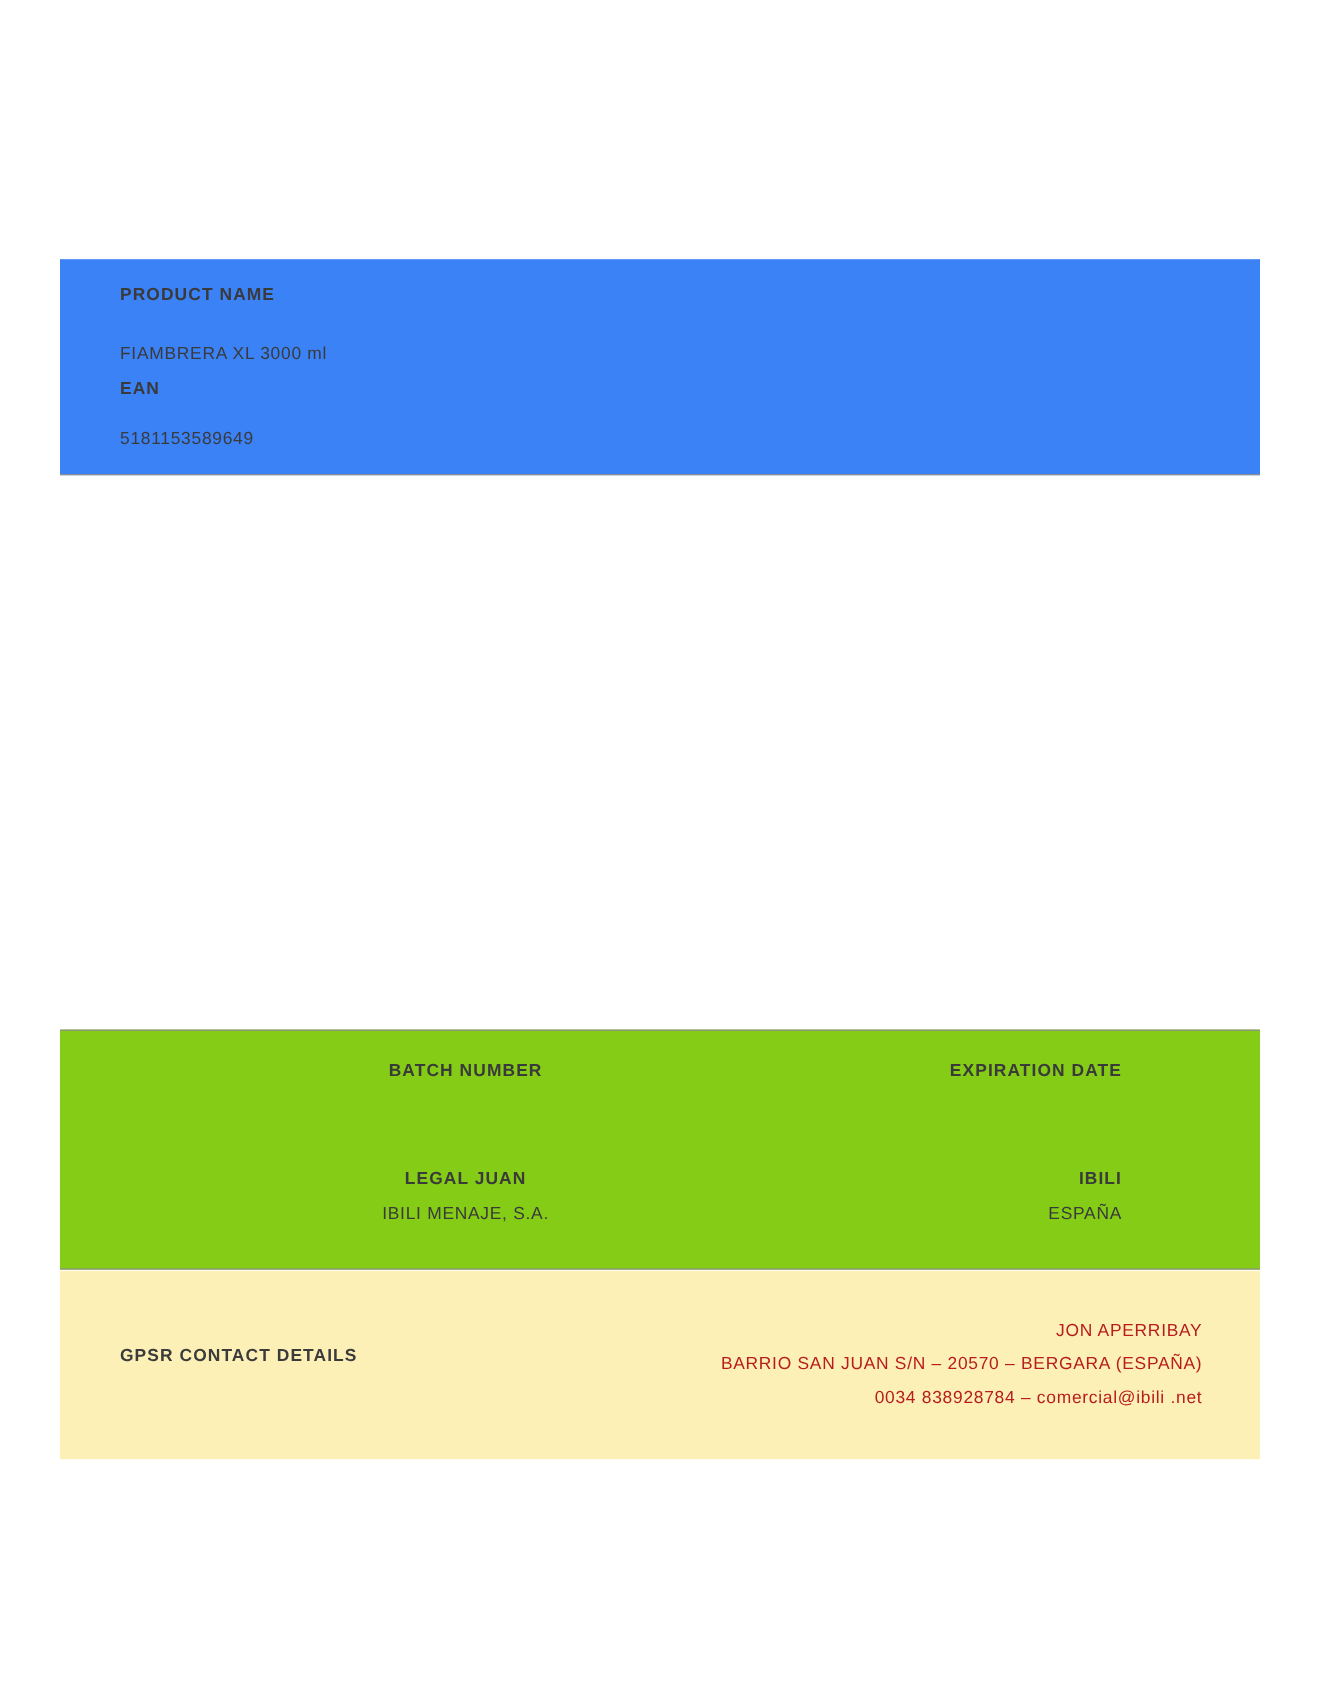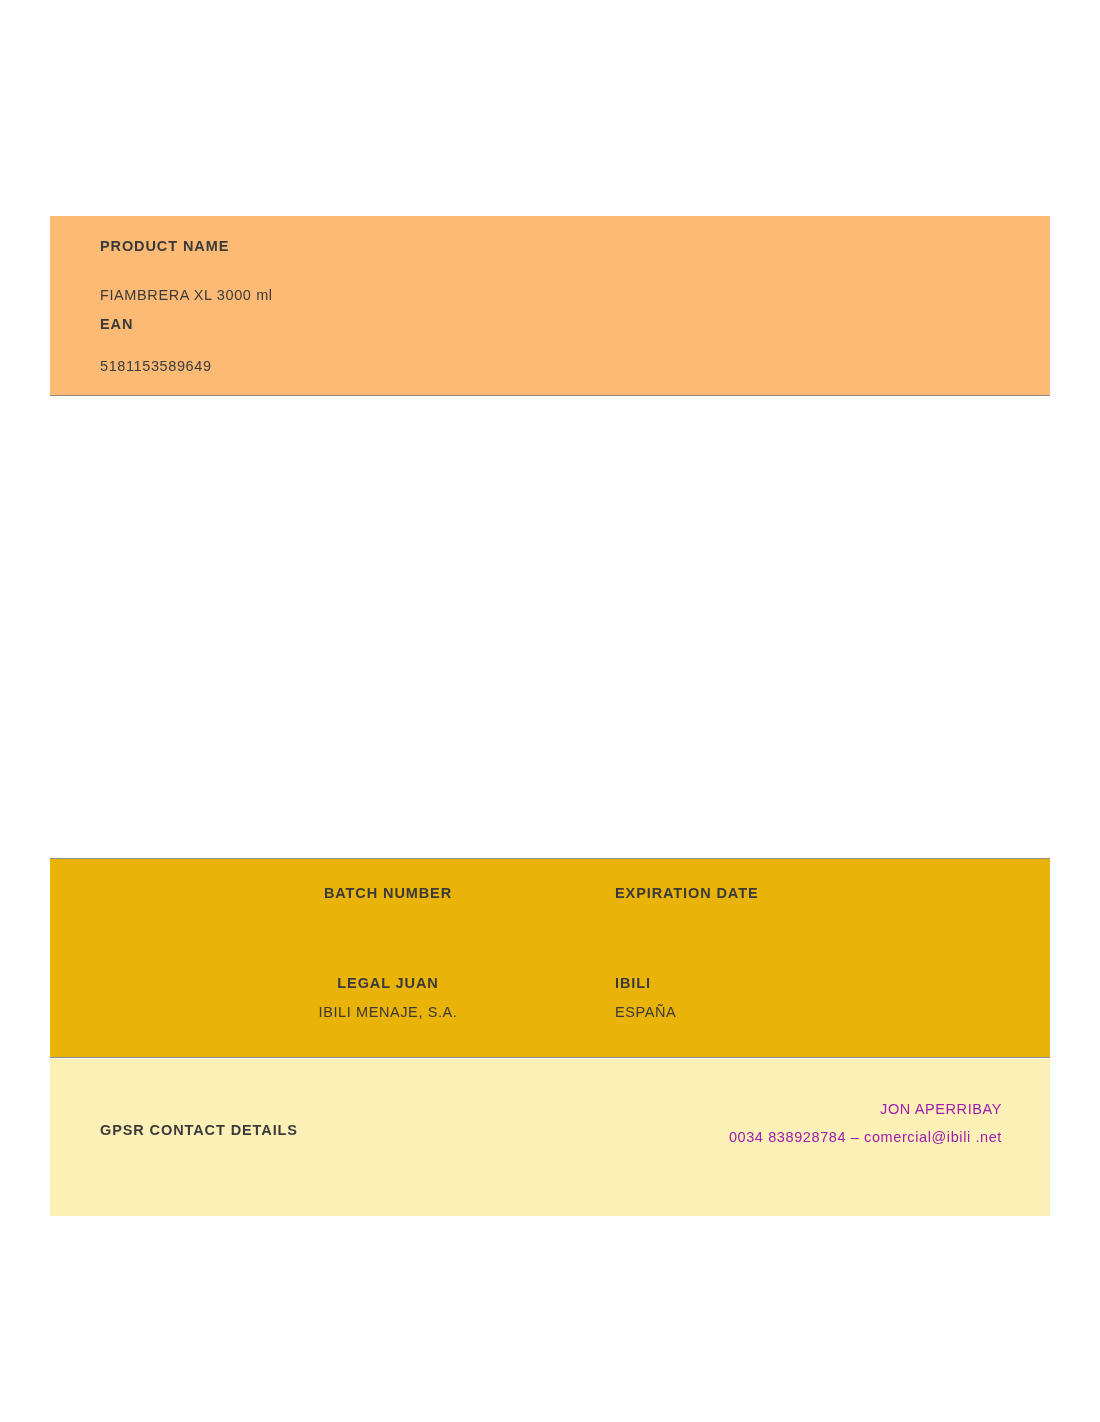--- a/index.html
+++ b/index.html
@@ -22,21 +22,21 @@
     background: #ffffff;
   }
 
   
   .top-block {
     position: absolute;
     left: 50px;
     top: 216px;
     width: 1000px;
     height: 180px;
-    background: #fdba74;
+    background: #3b82f6;
     border-bottom: 1px solid #8d8d8d;
     box-sizing: border-box;
   }
 
   .field-label {
     font-size: 14.5px;
     font-weight: bold;
     letter-spacing: 0.9px;
     color: #3a3a3a;
   }
@@ -69,38 +69,38 @@
     top: 142px;
   }
 
   
   .mid-block {
     position: absolute;
     left: 50px;
     top: 858px;
     width: 1000px;
     height: 200px;
-    background: #eab308;
+    background: #84cc16;
     border-top: 1px solid #8d8d8d;
     border-bottom: 1px solid #8d8d8d;
     box-sizing: border-box;
     padding-left: 32px;
   }
 
   .mid-col-a {
     position: absolute;
     left: 178px;
     width: 320px;
     text-align: center;
   }
   .mid-col-b {
     position: absolute;
     left: 565px;
     width: 320px;
-    text-align: left;
+    text-align: right;
   }
 
   .row-head { top: 26px; }
   .row-legal-head { top: 116px; }
   .row-legal-val { top: 145px; }
 
   
   .bottom-block {
     position: absolute;
     left: 50px;
@@ -122,21 +122,21 @@
   .contact-lines {
     position: absolute;
     right: 48px;
     top: 36px;
     text-align: right;
   }
   .contact-line {
     font-size: 14.5px;
     letter-spacing: 0.6px;
     line-height: 28px;
-    color: #a21caf;
+    color: #b91c1c;
     white-space: nowrap;
   }
 </style>
 </head>
 <body>
 
 <div class="page">
 
   <section class="top-block">
     <div class="field-label product-name-label">PRODUCT NAME</div>
@@ -153,17 +153,18 @@
     <div class="field-value mid-col-a row-legal-val">IBILI MENAJE, S.A.</div>
 
     <div class="field-label mid-col-b row-legal-head">IBILI</div>
     <div class="field-value mid-col-b row-legal-val">ESPAÑA</div>
   </section>
 
   <section class="bottom-block">
     <div class="gpsr-label">GPSR CONTACT DETAILS</div>
     <div class="contact-lines">
       <div class="contact-line">JON APERRIBAY</div>
+      <div class="contact-line">BARRIO SAN JUAN S/N – 20570 – BERGARA (ESPAÑA)</div>
       <div class="contact-line">0034  838928784 – comercial@ibili .net</div>
     </div>
   </section>
 
 </div>
 
 </body></html>

